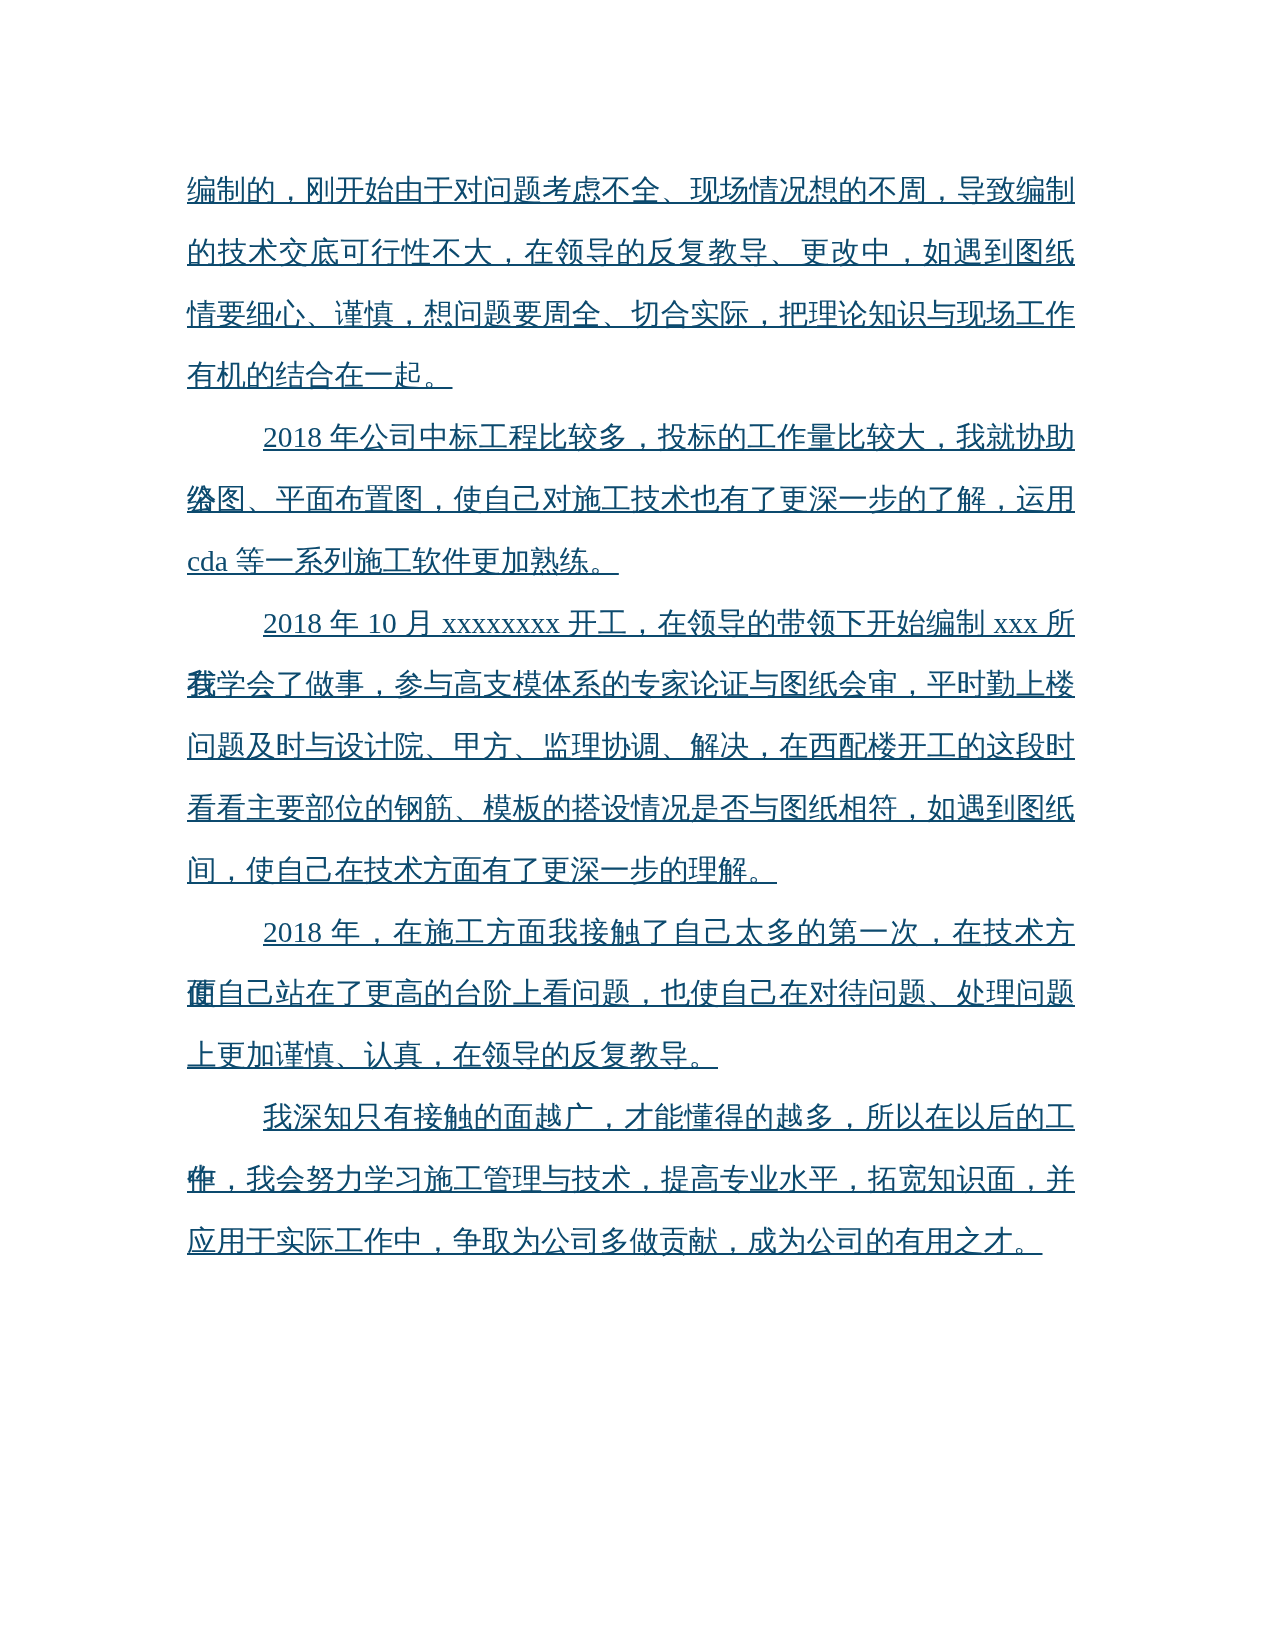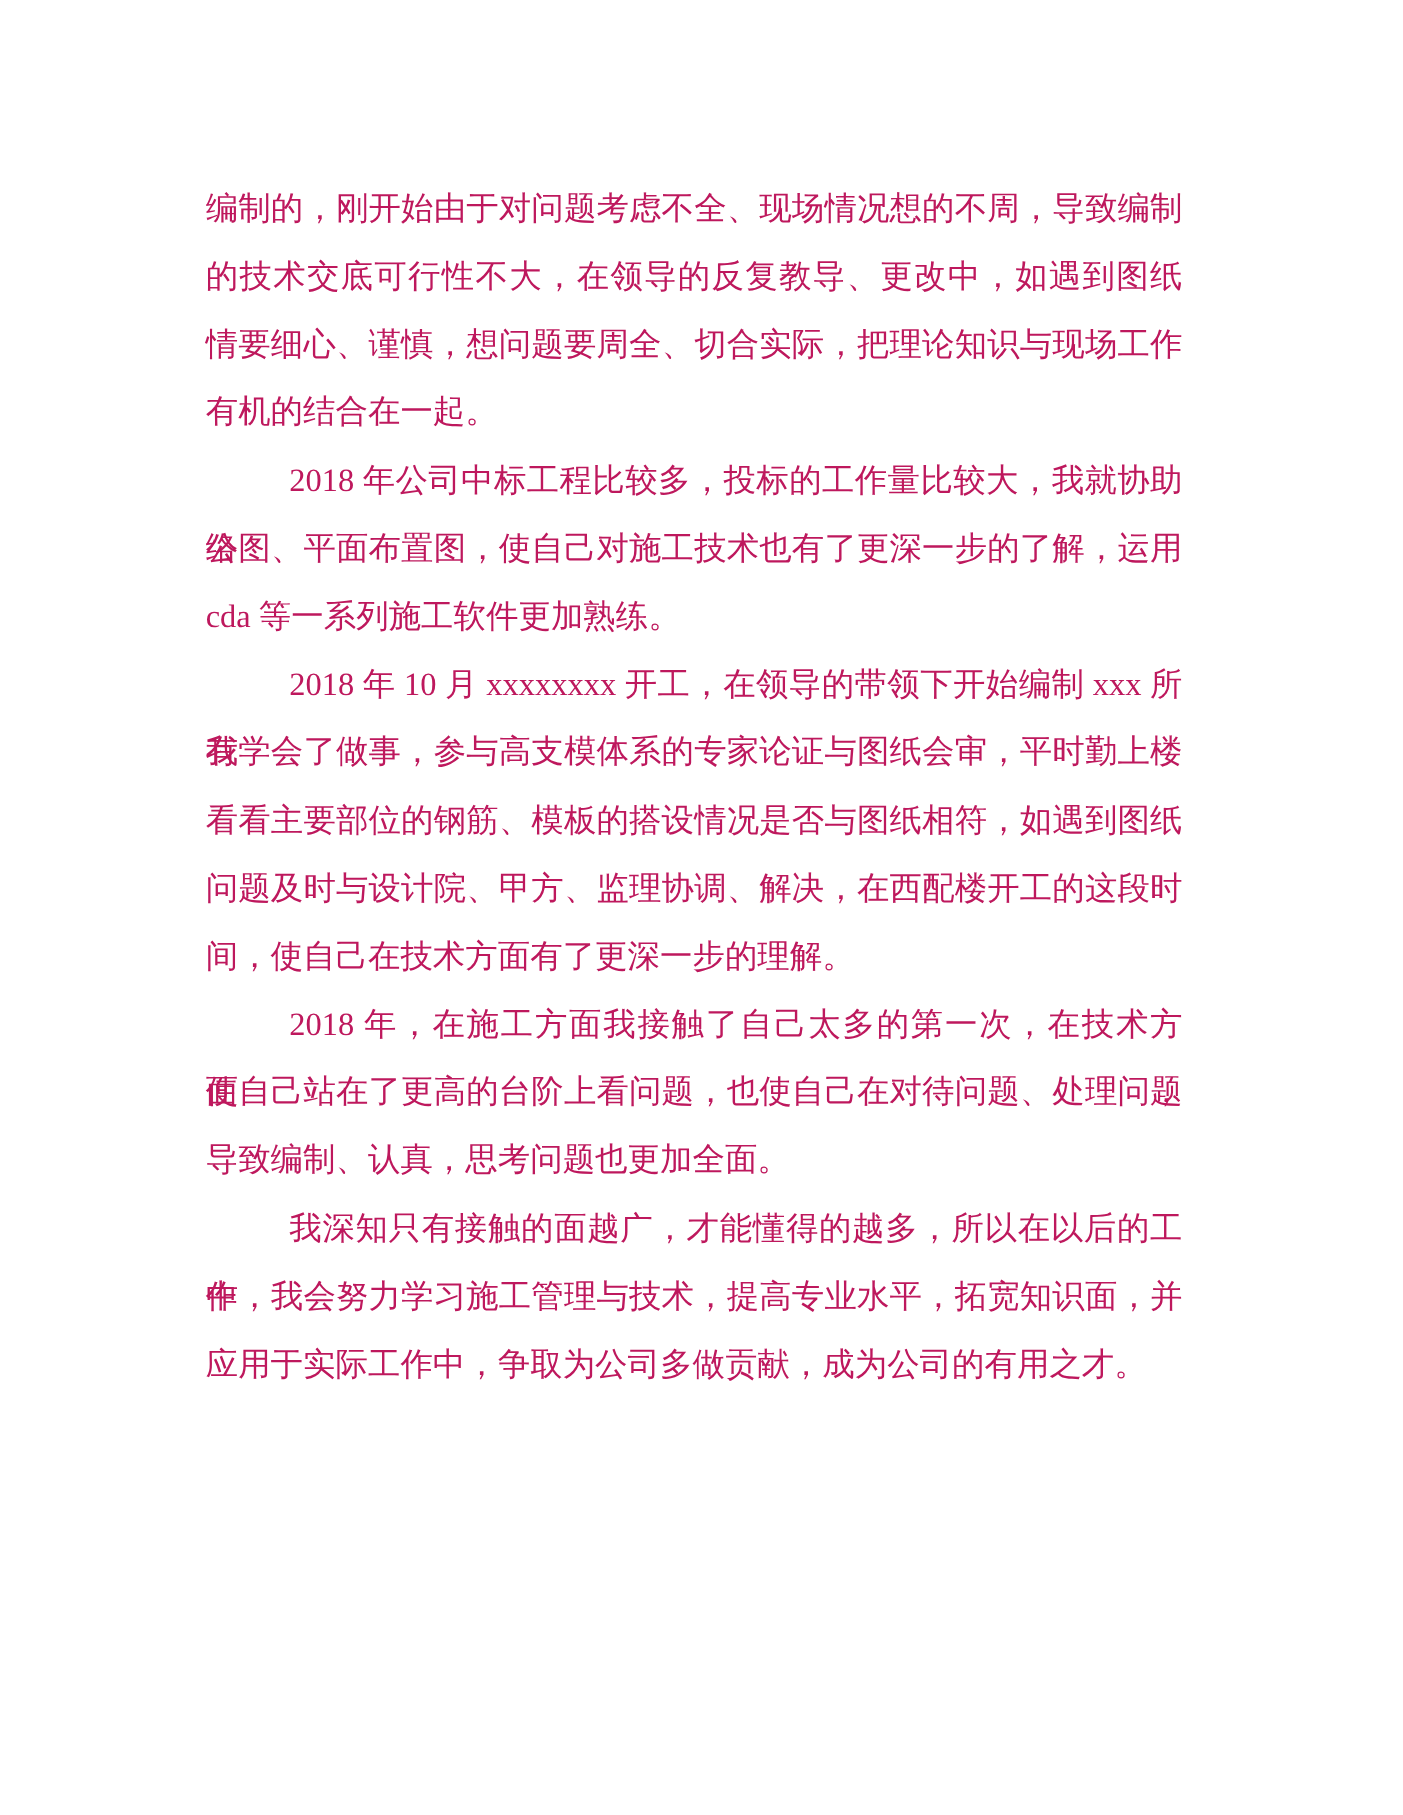--- a/index.html
+++ b/index.html
@@ -18,24 +18,25 @@
     position: absolute;
     left: 187px;
     top: 160px;
     width: 888px;
   }
   .line {
     font-family: "Liberation Serif", "DejaVu Serif", serif;
     font-size: 29.5px;
     line-height: 61.8px;
     height: 61.8px;
-    color: #be185d;
+    color: #0c4a6e;
     text-align: left;
     white-space: nowrap;
     overflow: visible;
+    text-decoration: underline;
   }
   
   .line.j {
     white-space: normal;
     text-align: justify;
     text-align-last: justify;
     -moz-text-align-last: justify;
     text-justify: inter-character;
   }
   
@@ -50,23 +51,23 @@
   <div class="content">
     <div class="line j">编制的，刚开始由于对问题考虑不全、现场情况想的不周，导致编制</div>
     <div class="line j">的技术交底可行性不大，在领导的反复教导、更改中，如遇到图纸</div>
     <div class="line j">情要细心、谨慎，想问题要周全、切合实际，把理论知识与现场工作</div>
     <div class="line end">有机的结合在一起。</div>
     <div class="line j ind">2018 年公司中标工程比较多，投标的工作量比较大，我就协助公</div>
     <div class="line j">络图、平面布置图，使自己对施工技术也有了更深一步的了解，运用</div>
     <div class="line end">cda 等一系列施工软件更加熟练。</div>
     <div class="line j ind">2018 年 10 月 xxxxxxxx 开工，在领导的带领下开始编制 xxx 所有</div>
     <div class="line j">我学会了做事，参与高支模体系的专家论证与图纸会审，平时勤上楼</div>
+    <div class="line j">问题及时与设计院、甲方、监理协调、解决，在西配楼开工的这段时</div>
     <div class="line j">看看主要部位的钢筋、模板的搭设情况是否与图纸相符，如遇到图纸</div>
-    <div class="line j">问题及时与设计院、甲方、监理协调、解决，在西配楼开工的这段时</div>
     <div class="line end">间，使自己在技术方面有了更深一步的理解。</div>
     <div class="line j ind">2018 年，在施工方面我接触了自己太多的第一次，在技术方面，</div>
     <div class="line j">使自己站在了更高的台阶上看问题，也使自己在对待问题、处理问题</div>
-    <div class="line end">导致编制、认真，思考问题也更加全面。</div>
+    <div class="line end">上更加谨慎、认真，在领导的反复教导。</div>
     <div class="line j ind">我深知只有接触的面越广，才能懂得的越多，所以在以后的工作</div>
     <div class="line j">中，我会努力学习施工管理与技术，提高专业水平，拓宽知识面，并</div>
     <div class="line end">应用于实际工作中，争取为公司多做贡献，成为公司的有用之才。</div>
   </div>
 </div>
 
 </body></html>

